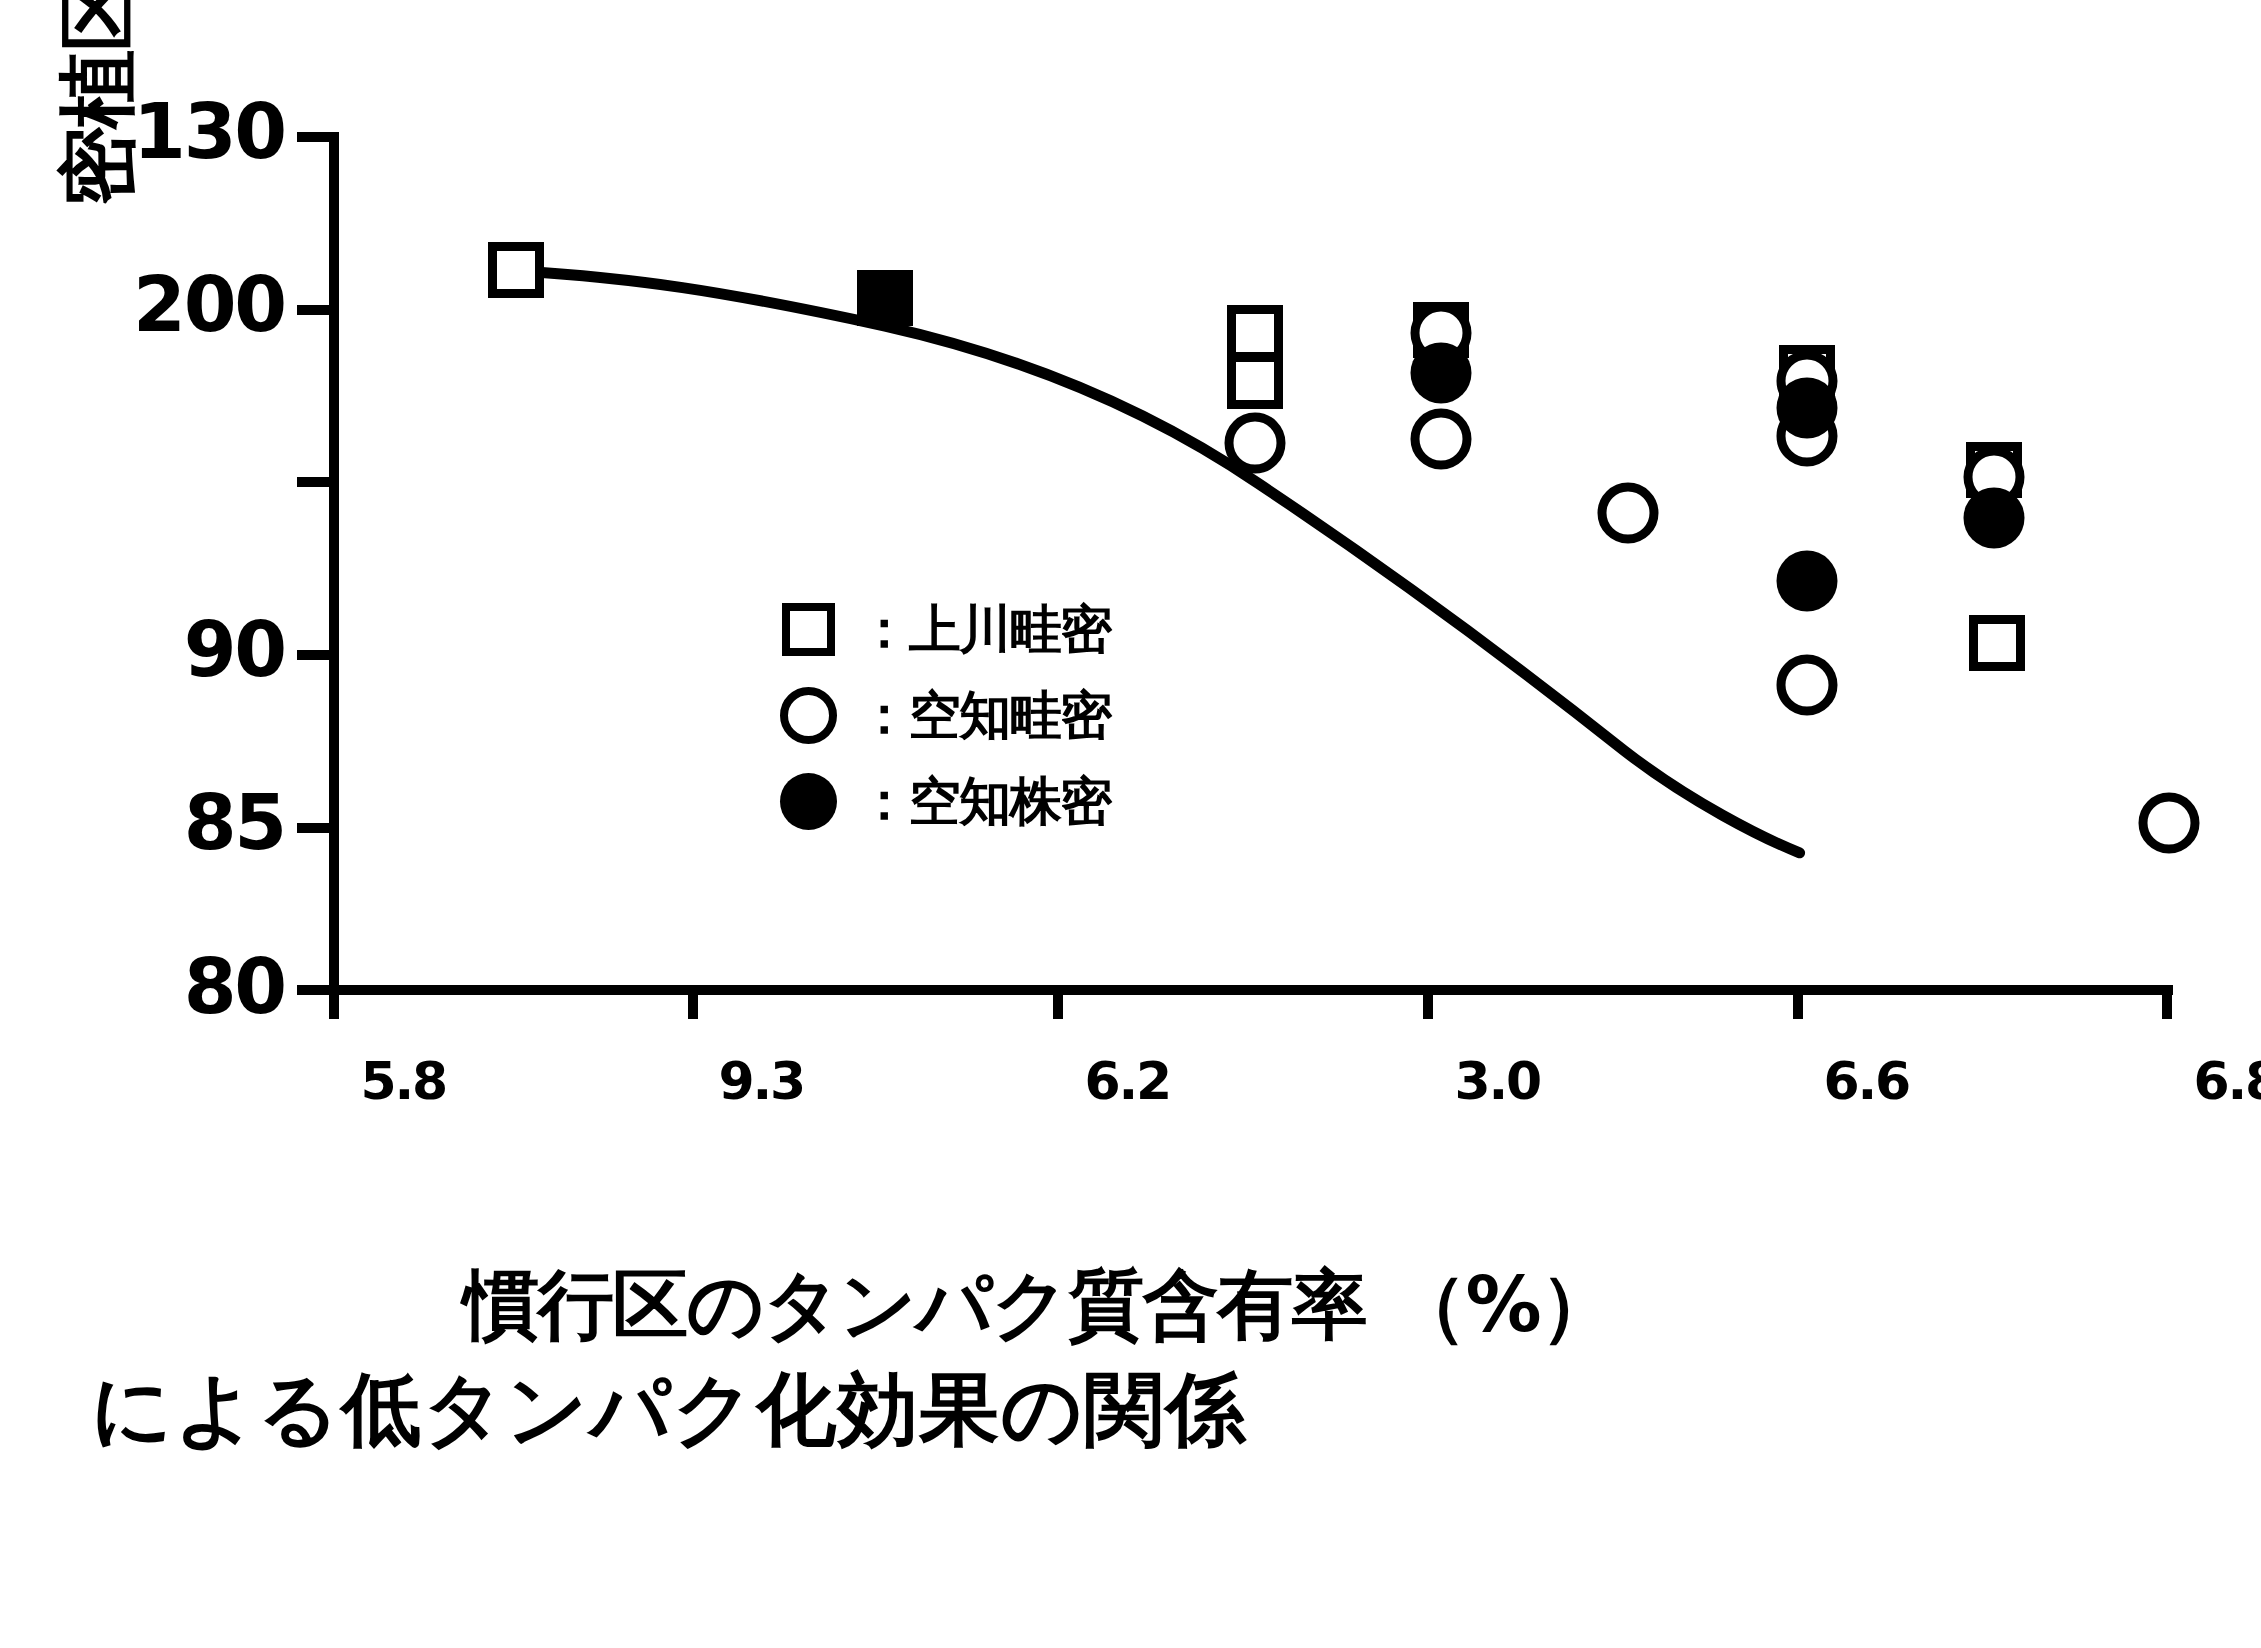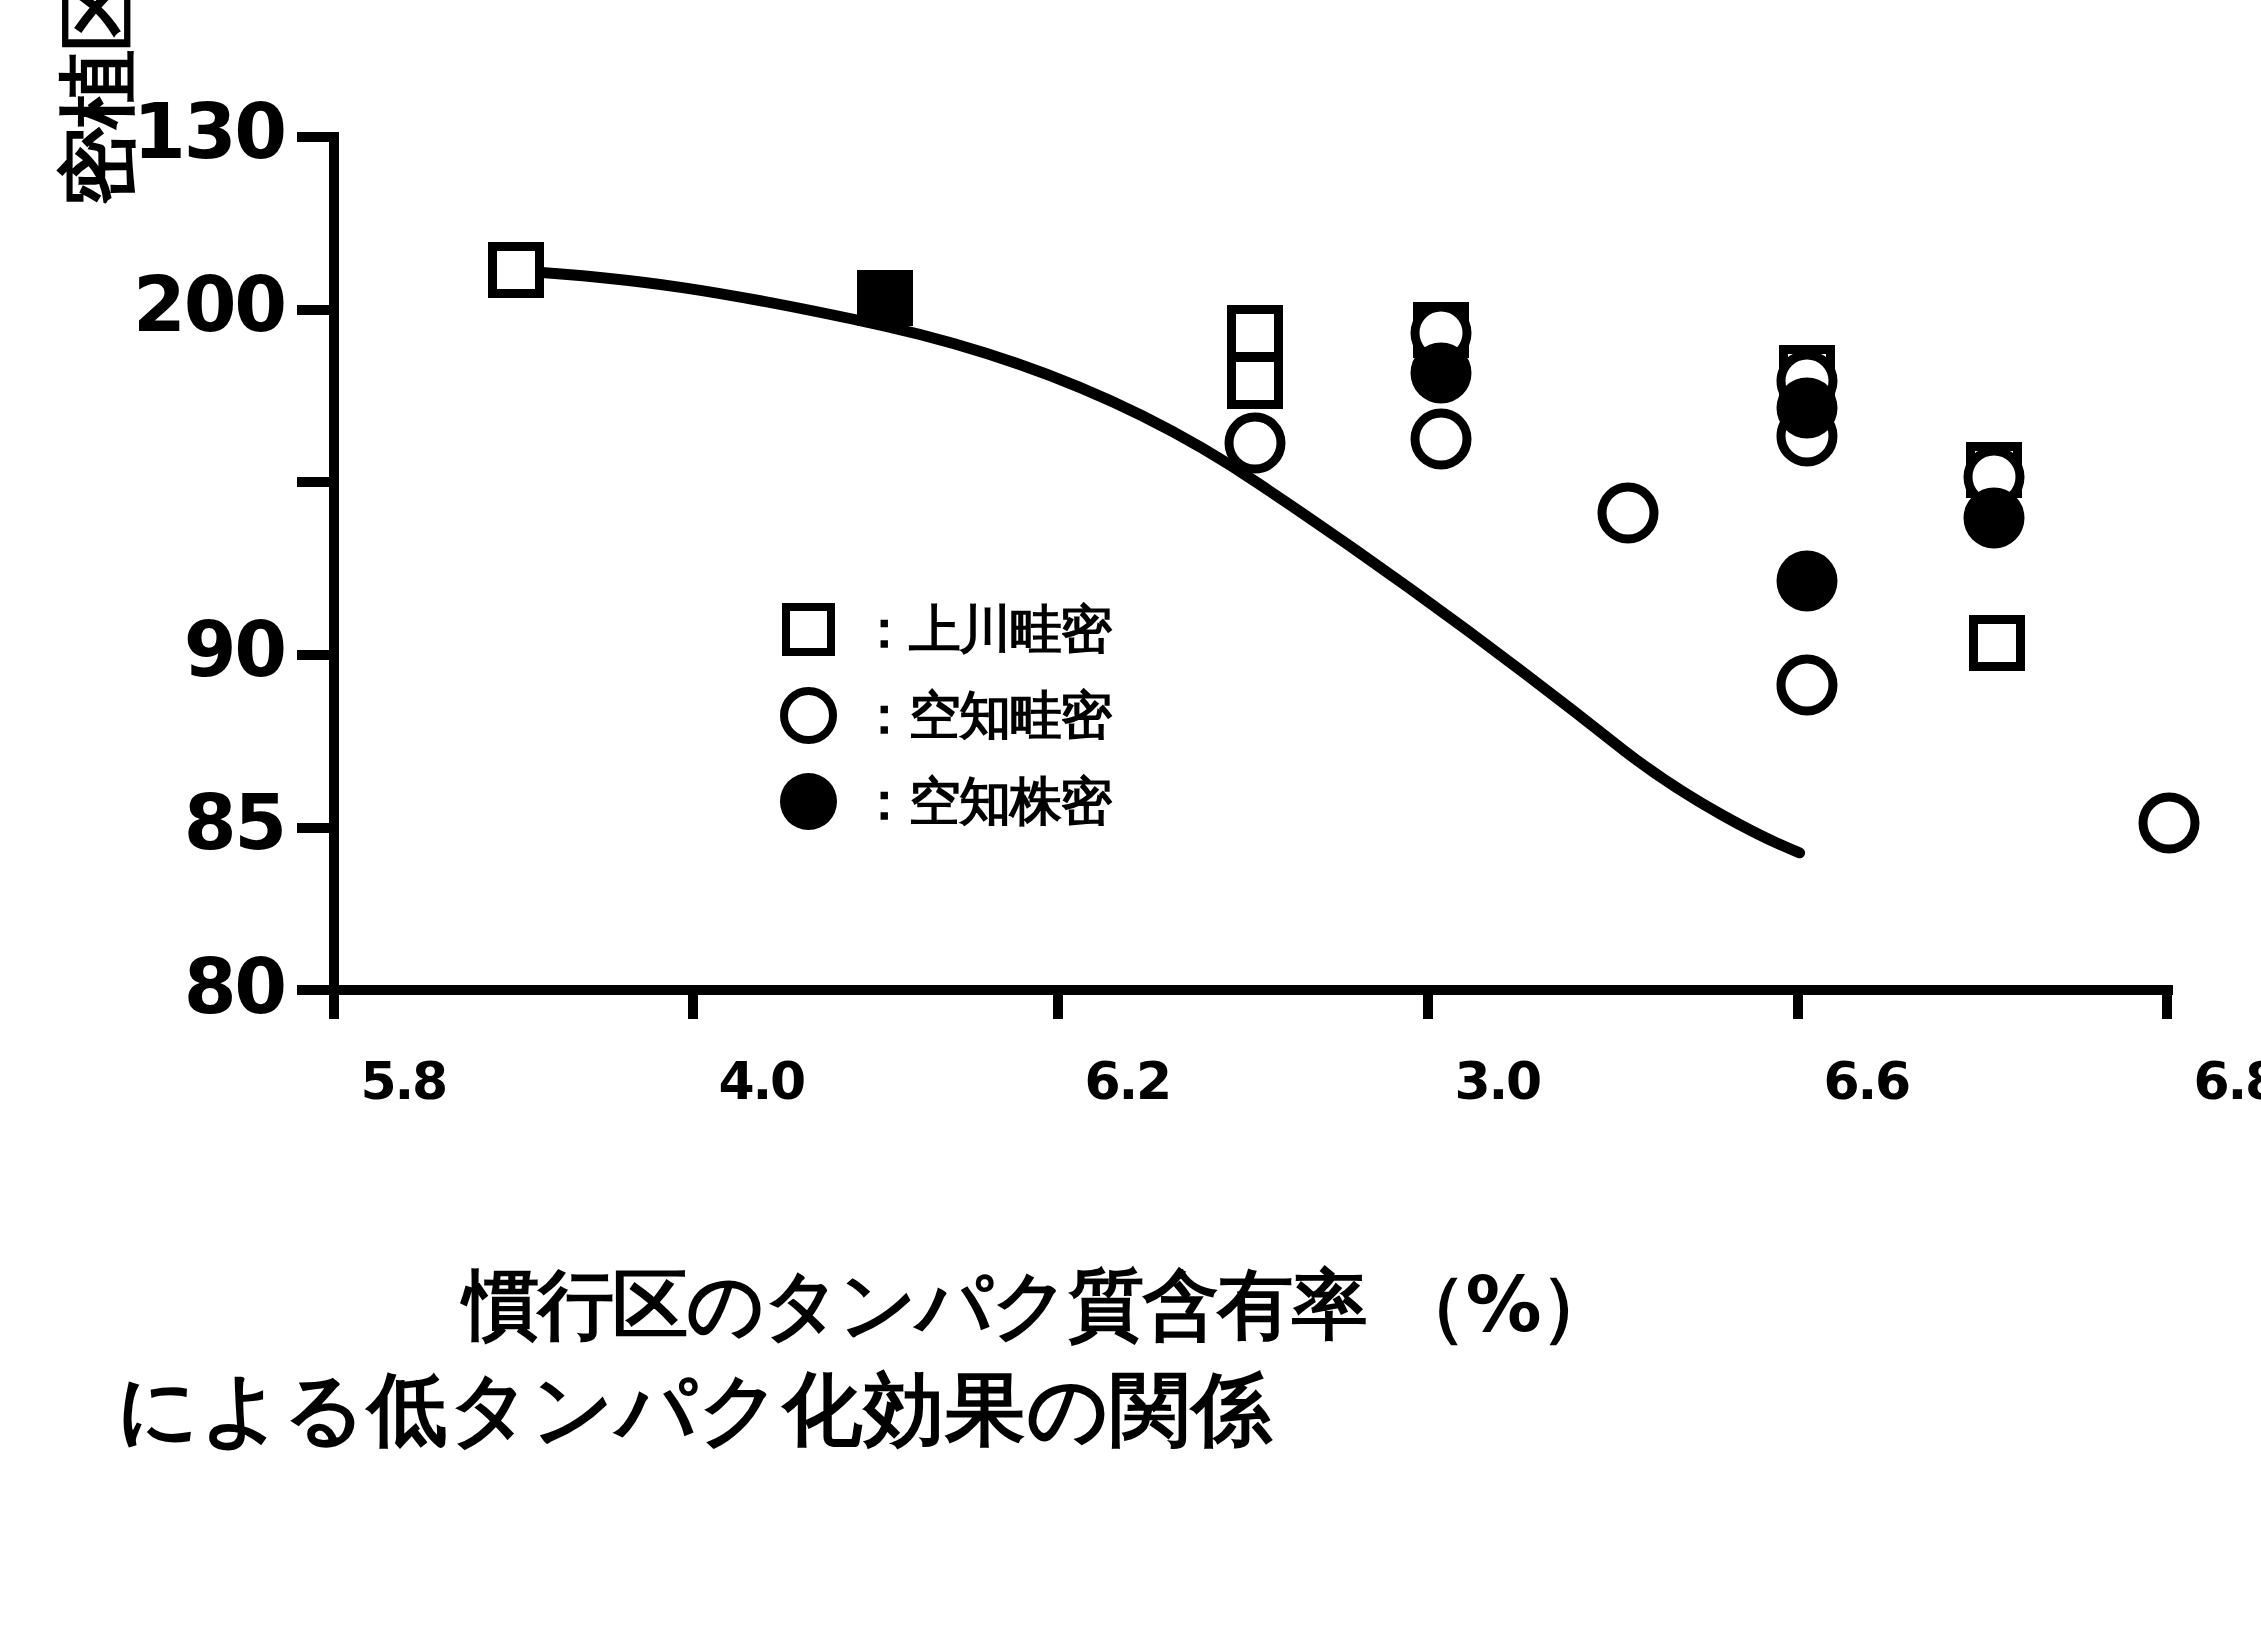--- a/index.html
+++ b/index.html
@@ -151,21 +151,21 @@
     position: absolute;
     left: 0;
     top: 1357px;
     width: 2166px;
     font-size: 80px;
     font-weight: bold;
     letter-spacing: 1.5px;
     line-height: 106px;
   }
   .caption-line1 { text-align: center; padding-left: 44px;}
-  .caption-line2 { text-align: left; padding-left: 117px; }
+  .caption-line2 { text-align: left; padding-left: 91px; }
 
   .curve { position: absolute; left:0; top:0; }
 </style>
 </head>
 <body>
 
 <div id="figure">
 
   <div class="ylabel">密植区のタンパク質含有率比</div>
 
@@ -188,21 +188,21 @@
     <div class="ytick-label" style="top:817px; width:241px; left:-285px;">80</div>
 
     <div class="tick-mark" style="left:0px; top:853px; width:9.5px; height:34px;"></div>
     <div class="tick-mark" style="left:359px; top:853px; width:9.5px; height:34px;"></div>
     <div class="tick-mark" style="left:724px; top:853px; width:9.5px; height:34px;"></div>
     <div class="tick-mark" style="left:1094px; top:853px; width:9.5px; height:34px;"></div>
     <div class="tick-mark" style="left:1464px; top:853px; width:9.5px; height:34px;"></div>
     <div class="tick-mark" style="left:1833px; top:853px; width:9.5px; height:34px;"></div>
 
     <div class="xtick-label" style="left:-117px; top:911px; width:234px;">5.8</div>
-    <div class="xtick-label" style="left:241px; top:911px; width:234px;">4.0</div>
+    <div class="xtick-label" style="left:241px; top:911px; width:234px;">9.3</div>
     <div class="xtick-label" style="left:607px; top:911px; width:234px;">6.2</div>
     <div class="xtick-label" style="left:977px; top:911px; width:234px;">3.0</div>
     <div class="xtick-label" style="left:1346px; top:911px; width:234px;">6.6</div>
     <div class="xtick-label" style="left:1716px; top:911px; width:234px;">6.8</div>
 
     <svg class="curve" width="1873" height="893" viewBox="0 0 2560 1220">
       <path d="M 255 189 C 420 200, 530 215, 760 265
                C 960 310, 1130 385, 1270 480
                C 1420 580, 1600 710, 1770 845
                C 1860 915, 1960 965, 2010 985" fill="none" stroke="#000" stroke-width="15" stroke-linecap="round"></path>

